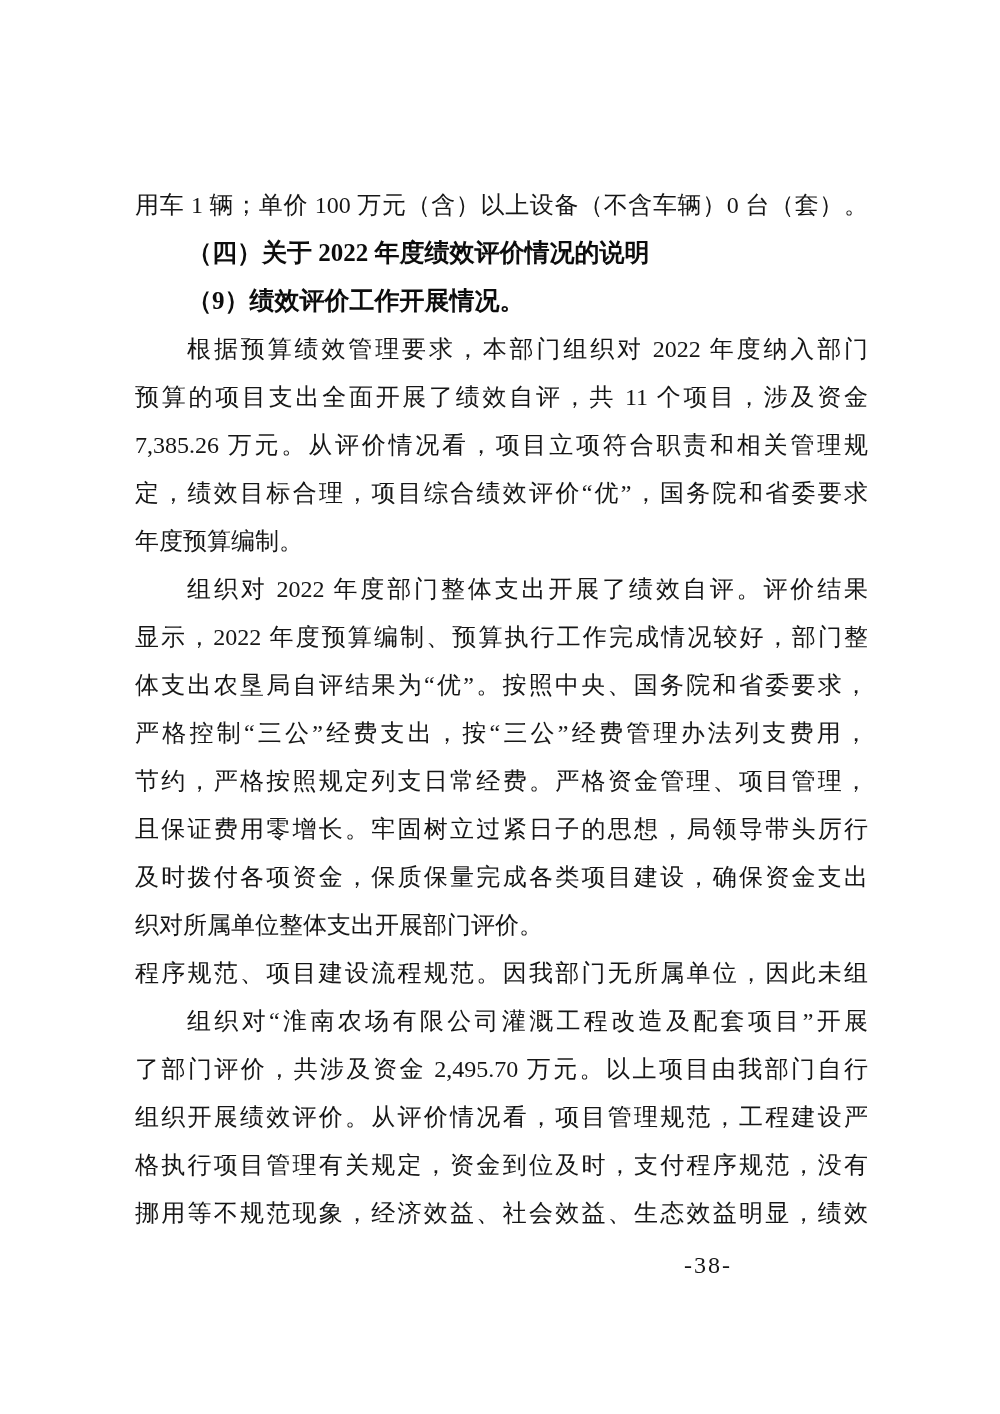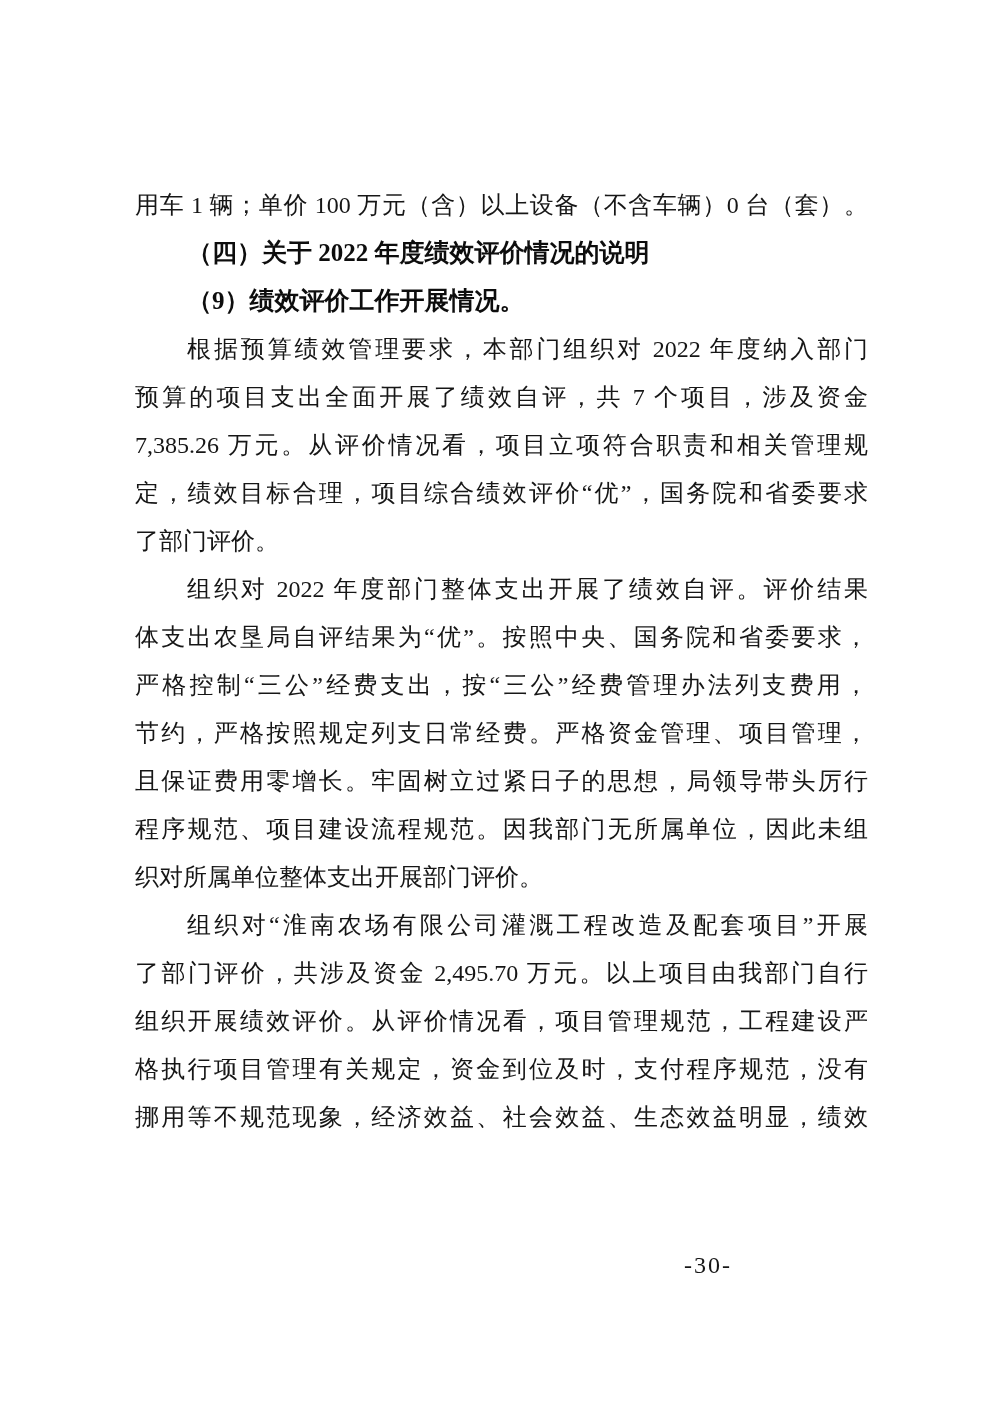--- a/index.html
+++ b/index.html
@@ -55,31 +55,33 @@
 </style>
 </head>
 <body>
 
 <div class="sheet">
   <div class="text-block">
     <div class="line just">用车 1 辆；单价 100 万元（含）以上设备（不含车辆）0 台（套）。</div>
     <div class="line h1 indent2">（四）关于 2022 年度绩效评价情况的说明</div>
     <div class="line h2 indent2">（9）绩效评价工作开展情况。</div>
     <div class="line just indent2">根据预算绩效管理要求，本部门组织对 2022 年度纳入部门</div>
-    <div class="line just">预算的项目支出全面开展了绩效自评，共 7 个项目，涉及资金</div>
+    <div class="line just">预算的项目支出全面开展了绩效自评，共 11 个项目，涉及资金</div>
     <div class="line just">7,385.26 万元。从评价情况看，项目立项符合职责和相关管理规</div>
     <div class="line just">定，绩效目标合理，项目综合绩效评价“优”，国务院和省委要求</div>
-    <div class="line">了部门评价。</div>
+    <div class="line">年度预算编制。</div>
     <div class="line just indent2">组织对 2022 年度部门整体支出开展了绩效自评。评价结果</div>
+    <div class="line just">显示，2022 年度预算编制、预算执行工作完成情况较好，部门整</div>
     <div class="line just">体支出农垦局自评结果为“优”。按照中央、国务院和省委要求，</div>
     <div class="line just">严格控制“三公”经费支出，按“三公”经费管理办法列支费用，</div>
     <div class="line just">节约，严格按照规定列支日常经费。严格资金管理、项目管理，</div>
     <div class="line just">且保证费用零增长。牢固树立过紧日子的思想，局领导带头厉行</div>
+    <div class="line just">及时拨付各项资金，保质保量完成各类项目建设，确保资金支出</div>
+    <div class="line">织对所属单位整体支出开展部门评价。</div>
     <div class="line just">程序规范、项目建设流程规范。因我部门无所属单位，因此未组</div>
-    <div class="line">织对所属单位整体支出开展部门评价。</div>
     <div class="line just indent2">组织对“淮南农场有限公司灌溉工程改造及配套项目”开展</div>
     <div class="line just">了部门评价，共涉及资金 2,495.70 万元。以上项目由我部门自行</div>
     <div class="line just">组织开展绩效评价。从评价情况看，项目管理规范，工程建设严</div>
     <div class="line just">格执行项目管理有关规定，资金到位及时，支付程序规范，没有</div>
     <div class="line just">挪用等不规范现象，经济效益、社会效益、生态效益明显，绩效</div>
   </div>
-  <div class="pagenum">-30-</div>
+  <div class="pagenum">-38-</div>
 </div>
 
 </body></html>

